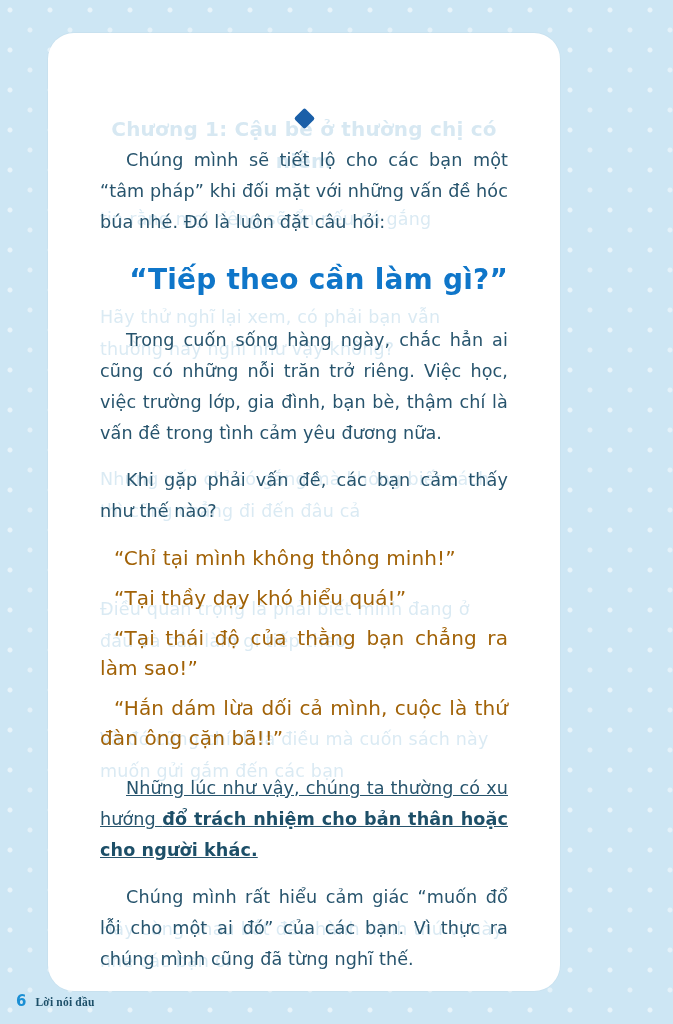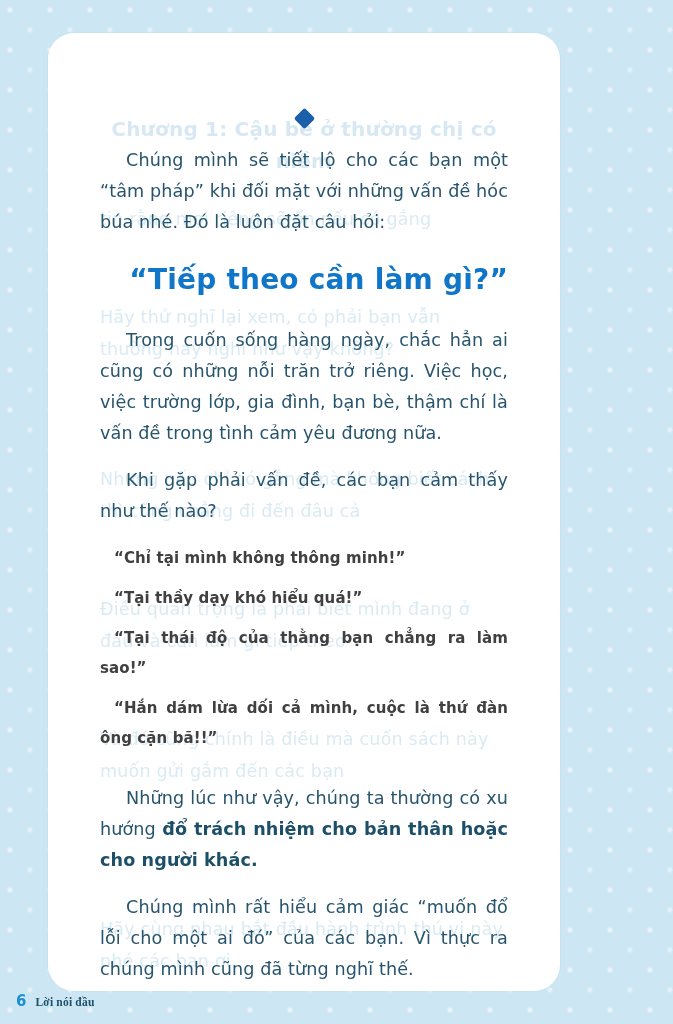--- a/index.html
+++ b/index.html
@@ -107,23 +107,23 @@
     color: #0f76c9;
     font-size: 28px;
     font-weight: bold;
     text-align: right;
     margin: 26px 0 30px 0;
     letter-spacing: .2px;
   }
   .quote-line {
     position: relative;
     z-index: 2;
-    color: #404040;
-    font-weight: bold;
-    font-size: 15px;
+    color: #a16207;
+    font-weight: normal;
+    font-size: 20px;
     line-height: 30px;
     margin: 0 0 10px 0;
     text-indent: 14px;
   }
   b.em { font-weight: bold; color: #1d4f68; }
 
   .first-block { margin-top: 112px; }
 
   .footer {
     position: absolute;
@@ -178,21 +178,21 @@
 
       <p class="indent">Trong cuốn sống hàng ngày, chắc hẳn ai cũng có những nỗi trăn trở riêng. Việc học, việc trường lớp, gia đình, bạn bè, thậm chí là vấn đề trong tình cảm yêu đương nữa.</p>
 
       <p class="indent">Khi gặp phải vấn đề, các bạn cảm thấy như thế nào?</p>
 
       <div class="quote-line">“Chỉ tại mình không thông minh!”</div>
       <div class="quote-line">“Tại thầy dạy khó hiểu quá!”</div>
       <div class="quote-line">“Tại thái độ của thằng bạn chẳng ra làm sao!”</div>
       <div class="quote-line">“Hắn dám lừa dối cả mình, cuộc là thứ đàn ông cặn bã!!”</div>
 
-      <p class="indent" style="margin-top:30px;">
+      <p class="indent" style="margin-top:20px;text-decoration:underline;">
         <span>Những lúc như vậy, chúng ta thường có xu hướng </span><b class="em">đổ trách nhiệm cho bản thân hoặc cho người khác.</b>
       </p>
 
       <p class="indent">Chúng mình rất hiểu cảm giác “muốn đổ lỗi cho một ai đó” của các bạn. Vì thực ra chúng mình cũng đã từng nghĩ thế.</p>
 
     </div>
   </div>
 </div>
 
 <div class="footer">

